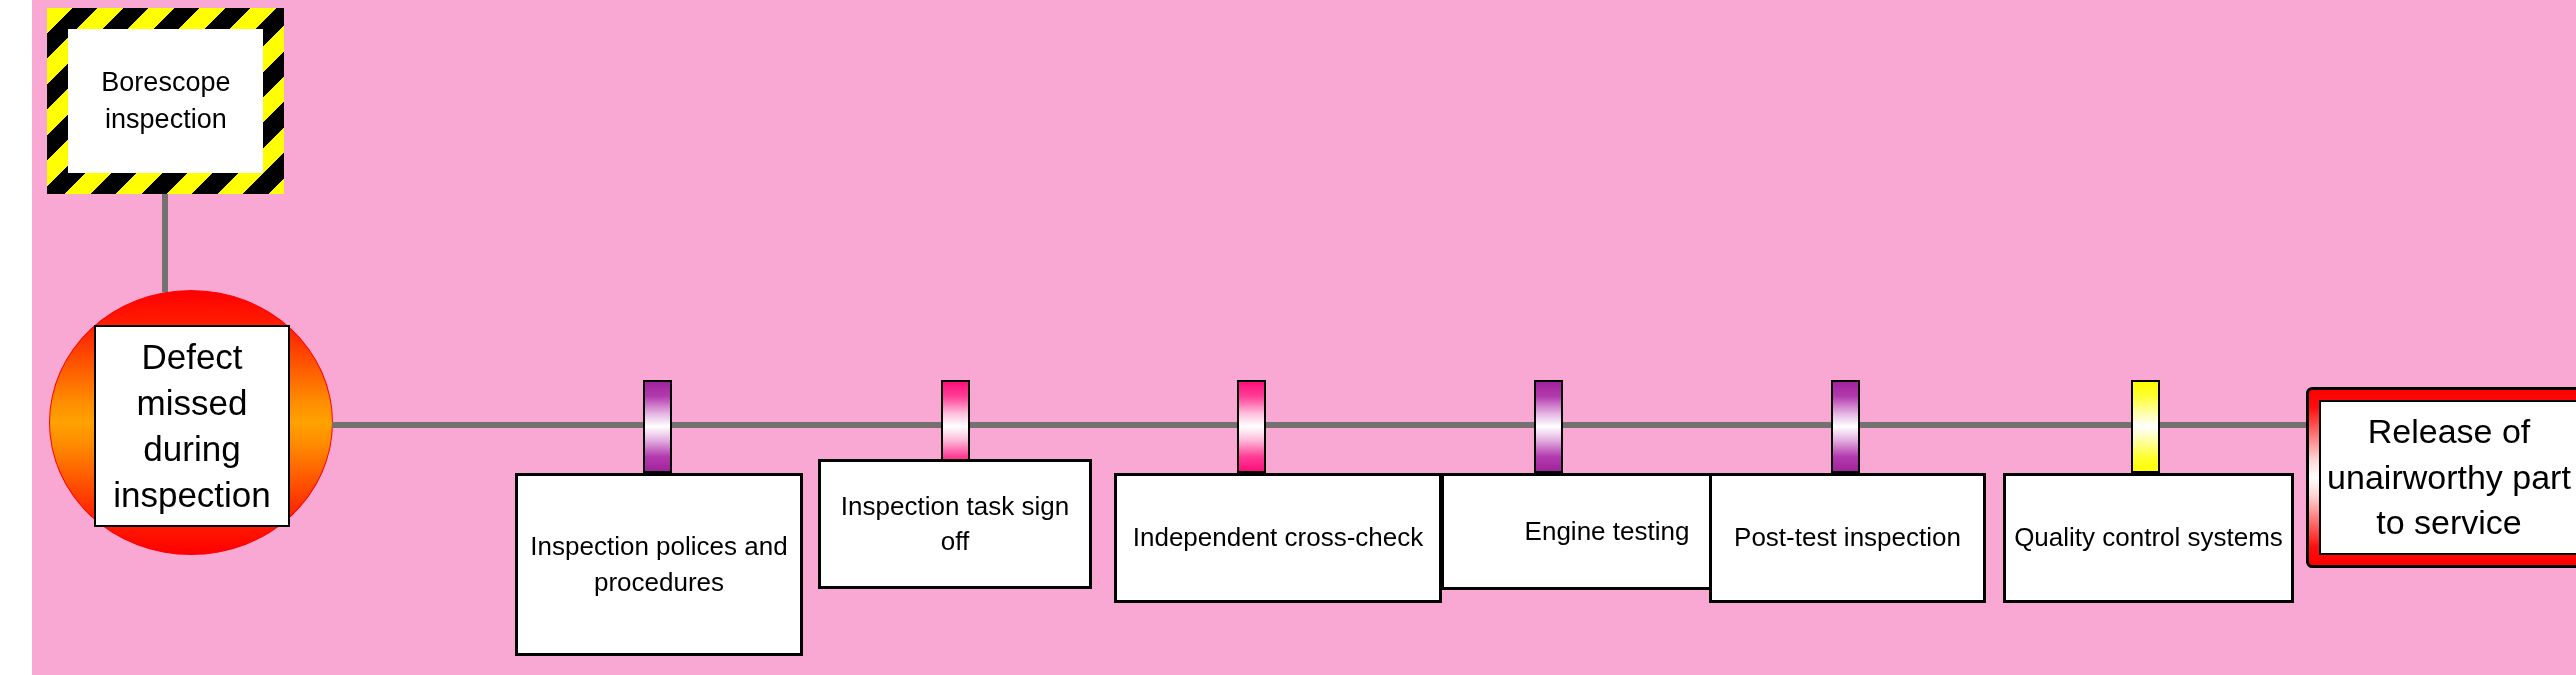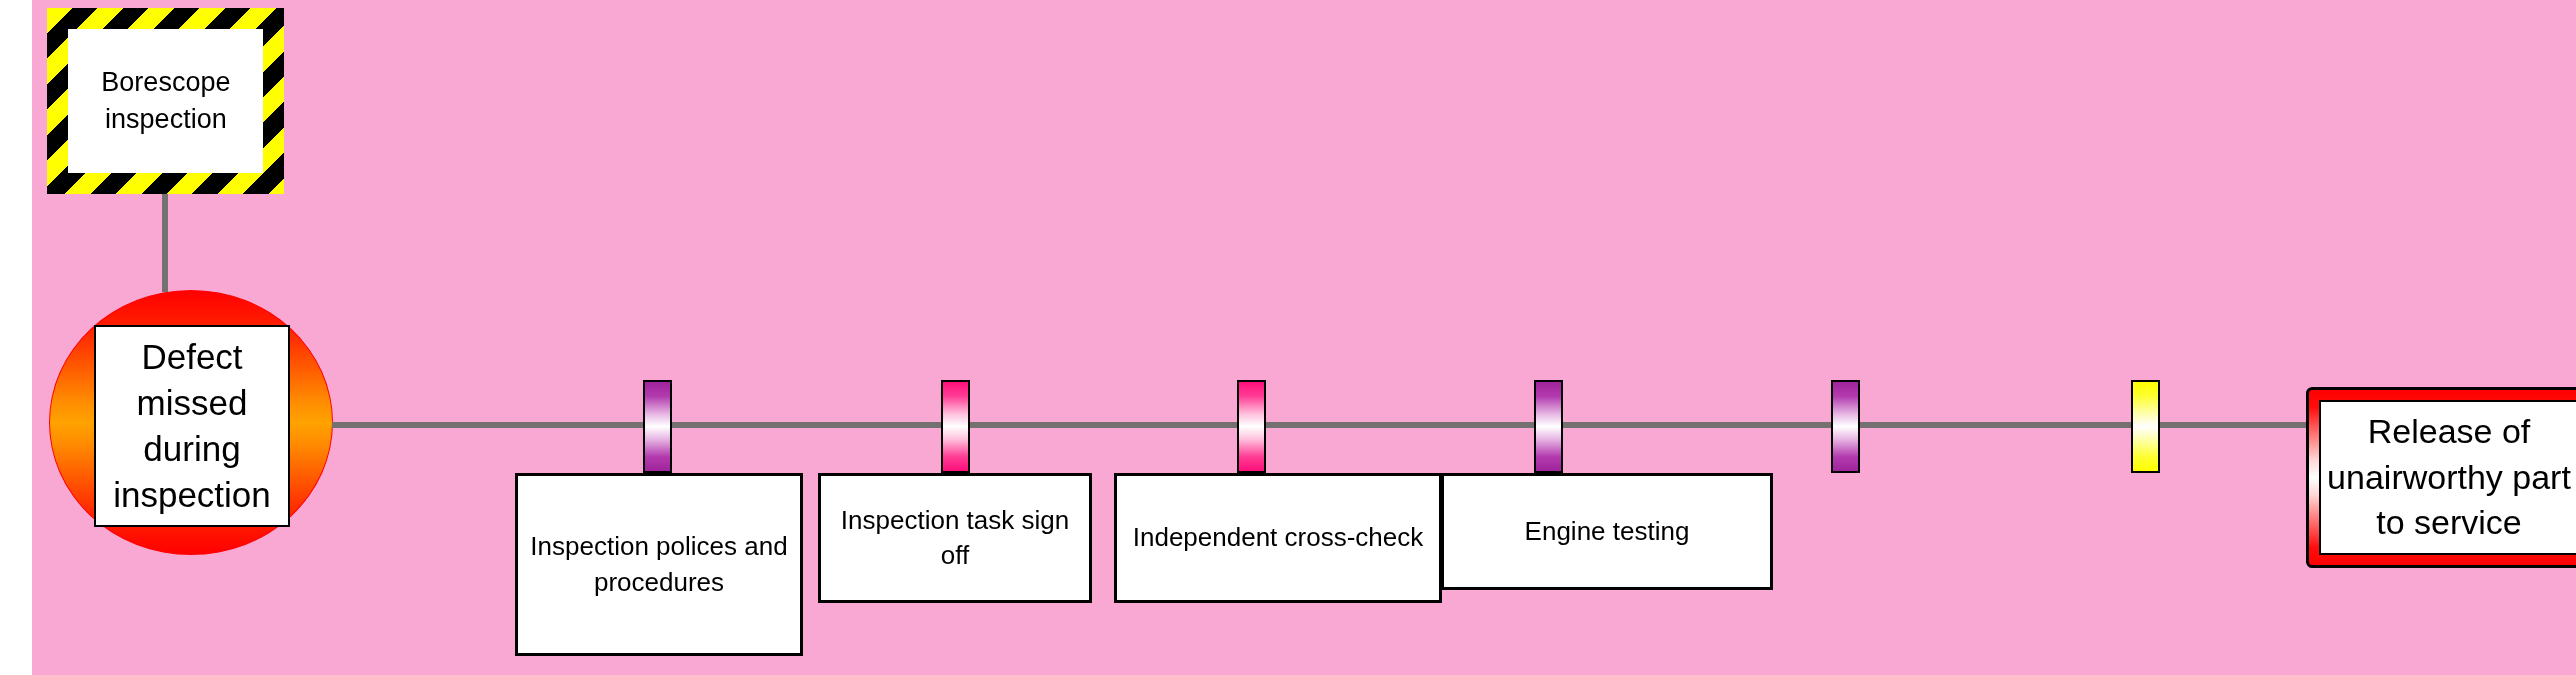--- a/index.html
+++ b/index.html
@@ -165,36 +165,42 @@
   <div class="abs" id="event-label">Defect missed during inspection</div>
 
   <div class="abs" id="pathway-line"></div>
 
   <div class="abs barrier-marker" style="left:611px; top:380px; background:linear-gradient(to bottom,#a0249c 0%,#b23aae 16%,#e7b7e4 36%,#ffffff 50%,#e7b7e4 64%,#b23aae 84%,#a0249c 100%);"></div>
   <div class="abs control-box" style="left:483px; top:473px; width:288px; height:183px;justify-content:flex-end;">
     <span>Inspection polices and procedures</span>
   </div>
 
   <div class="abs barrier-marker" style="left:909px; top:380px; background:linear-gradient(to bottom,#ff0f7b 0%,#ff3d95 16%,#ffc2dd 36%,#ffffff 50%,#ffc2dd 64%,#ff3d95 84%,#ff0f7b 100%);"></div>
-  <div class="abs control-box" style="left:786px; top:473px; width:274px; height:130px;">
+  <div class="abs control-box" style="left:786px; top:459px; width:274px; height:130px;">
     <span>Inspection task sign off</span>
   </div>
 
   <div class="abs barrier-marker" style="left:1205px; top:380px; background:linear-gradient(to bottom,#ff0f7b 0%,#ff3d95 16%,#ffc2dd 36%,#ffffff 50%,#ffc2dd 64%,#ff3d95 84%,#ff0f7b 100%);"></div>
   <div class="abs control-box" style="left:1082px; top:473px; width:328px; height:130px;">
     <span>Independent cross-check</span>
   </div>
 
   <div class="abs barrier-marker" style="left:1502px; top:380px; background:linear-gradient(to bottom,#a0249c 0%,#b23aae 16%,#e7b7e4 36%,#ffffff 50%,#e7b7e4 64%,#b23aae 84%,#a0249c 100%);"></div>
   <div class="abs control-box" style="left:1409px; top:473px; width:332px; height:117px;">
     <span>Engine testing</span>
   </div>
 
   <div class="abs barrier-marker" style="left:1799px; top:380px; background:linear-gradient(to bottom,#a0249c 0%,#b23aae 16%,#e7b7e4 36%,#ffffff 50%,#e7b7e4 64%,#b23aae 84%,#a0249c 100%);"></div>
+  <div class="abs control-box" style="left:1677px; top:473px; width:277px; height:130px;">
+    <span>Post-test inspection</span>
+  </div>
 
   <div class="abs barrier-marker" style="left:2099px; top:380px; background:linear-gradient(to bottom,#ffff00 0%,#ffff33 16%,#ffffb0 36%,#ffffff 50%,#ffffb0 64%,#ffff33 84%,#ffff00 100%);"></div>
+  <div class="abs control-box" style="left:1971px; top:473px; width:291px; height:130px;">
+    <span>Quality control systems</span>
+  </div>
 
   <div class="abs" id="consequence-box">
     <div id="consequence-inner">Release of unairworthy part to service</div>
   </div>
 
 </div>
 
 
 </body></html>

